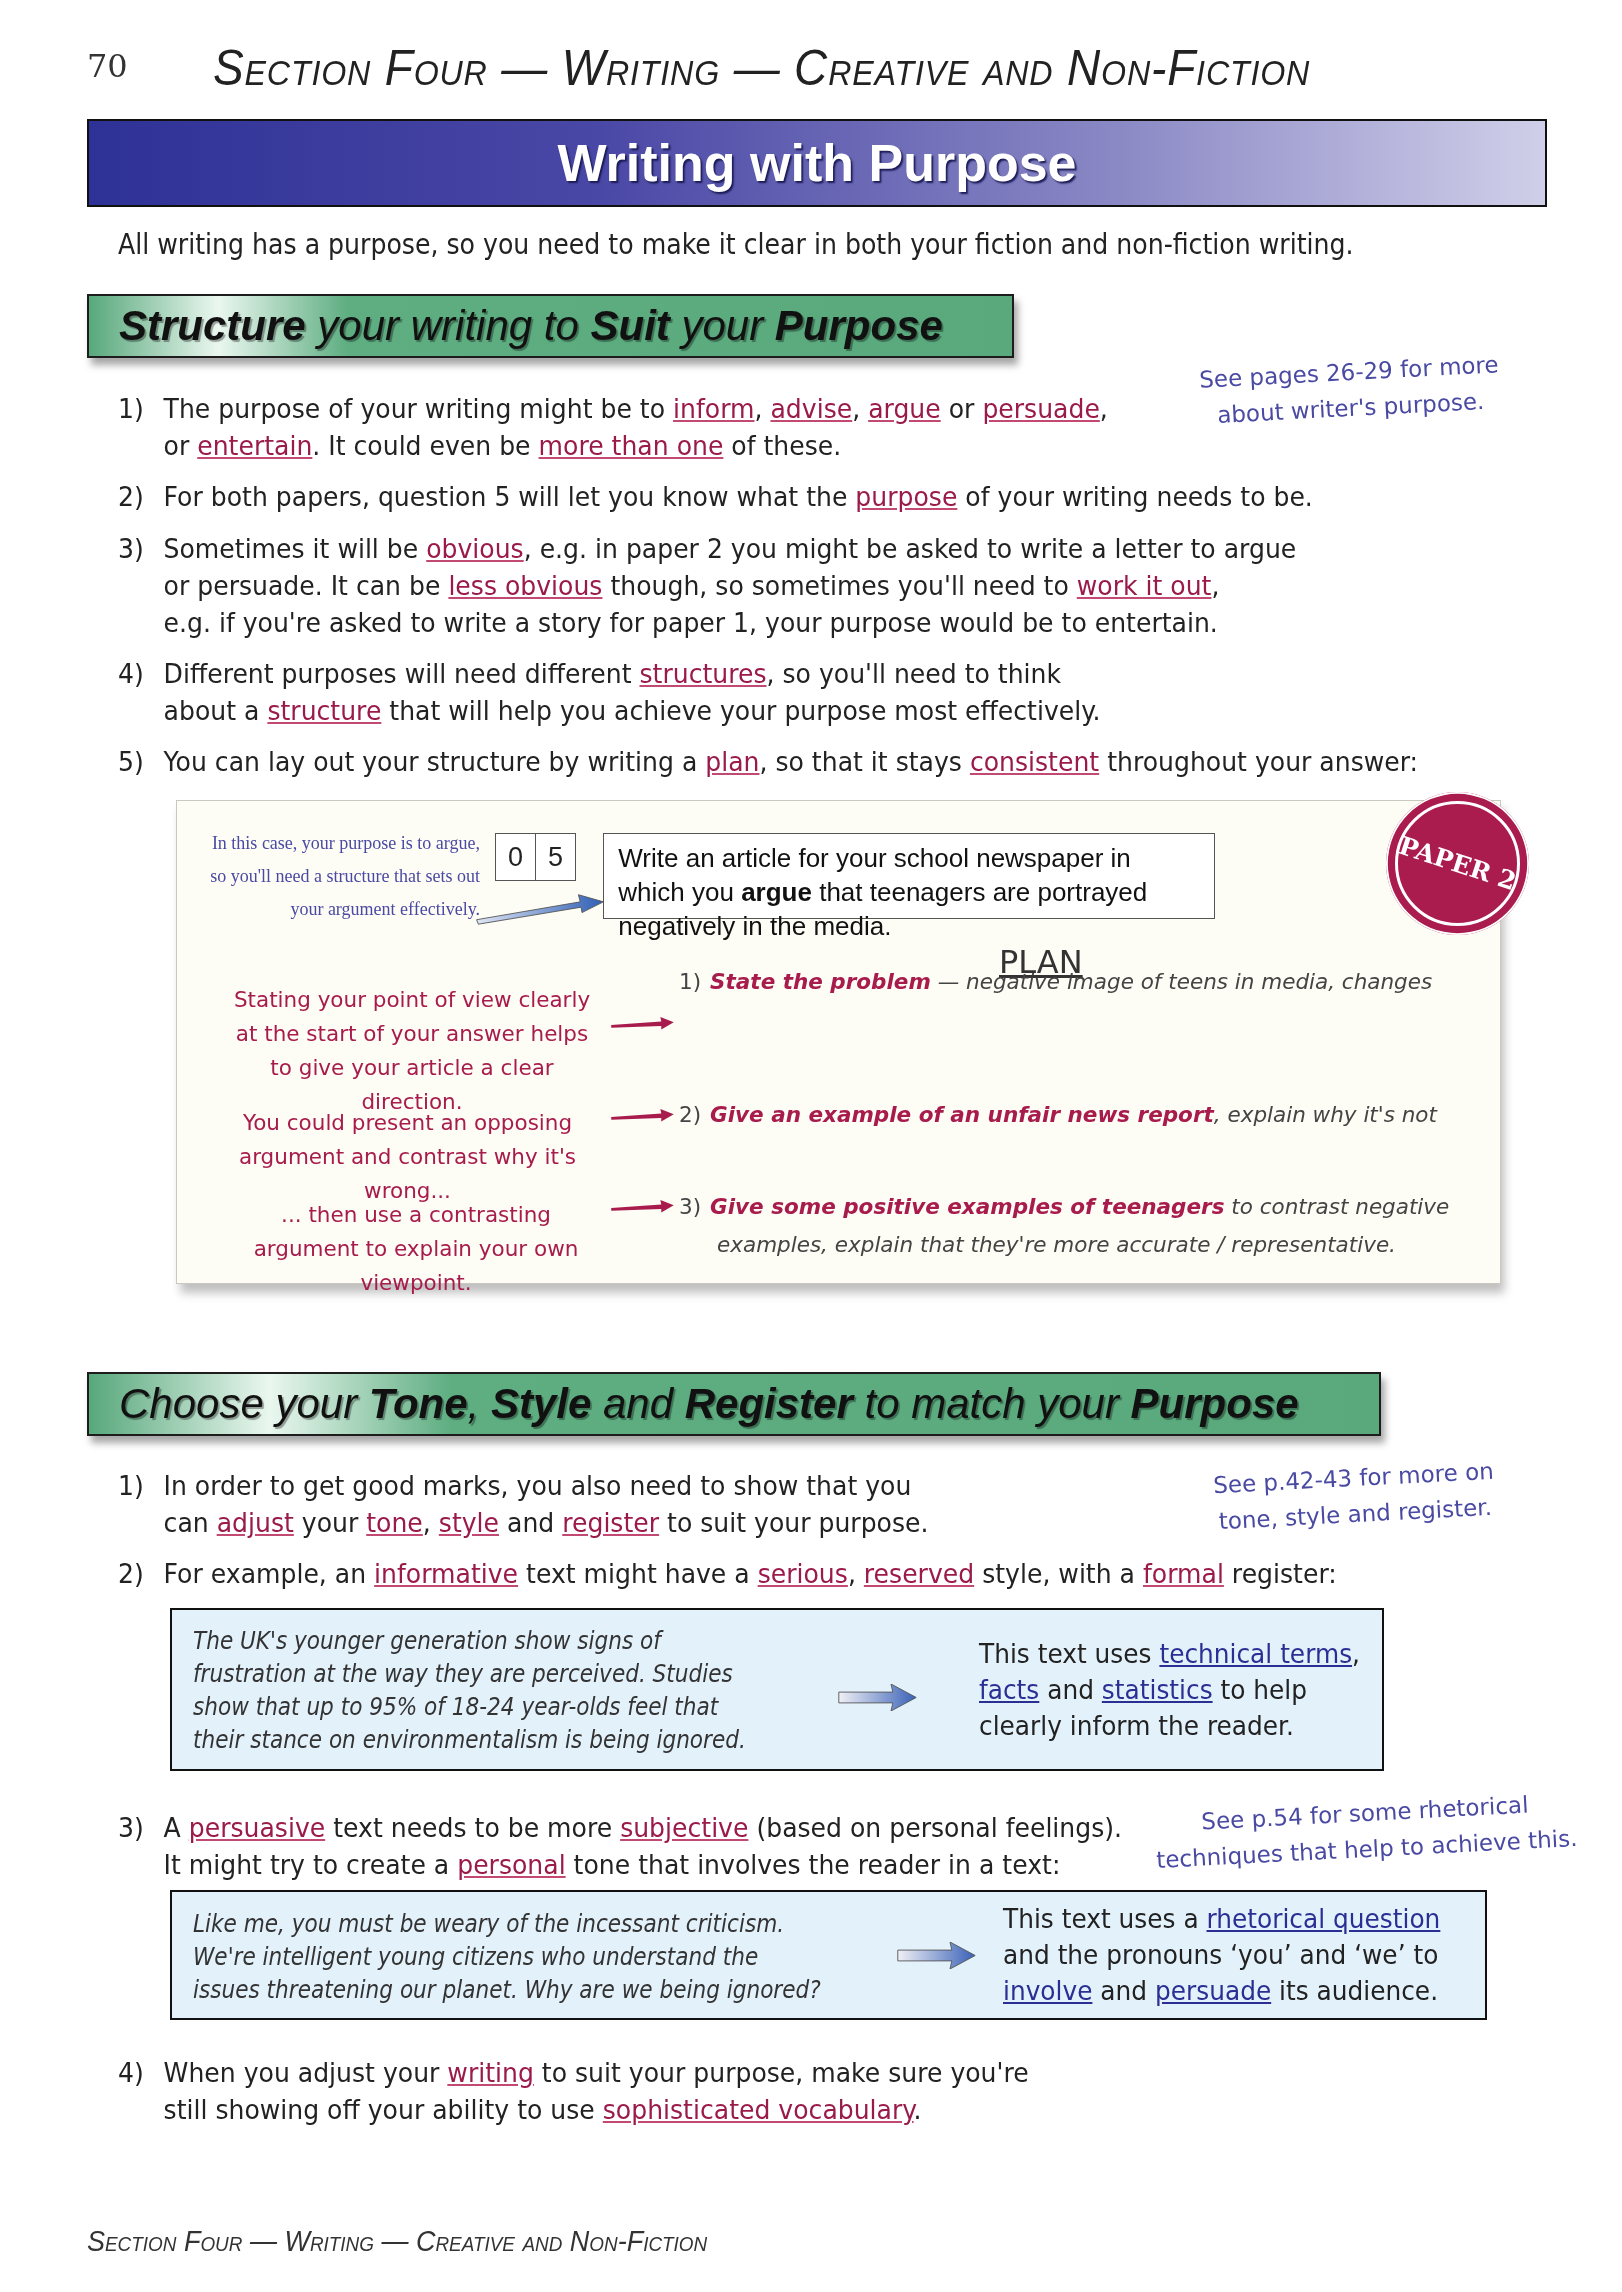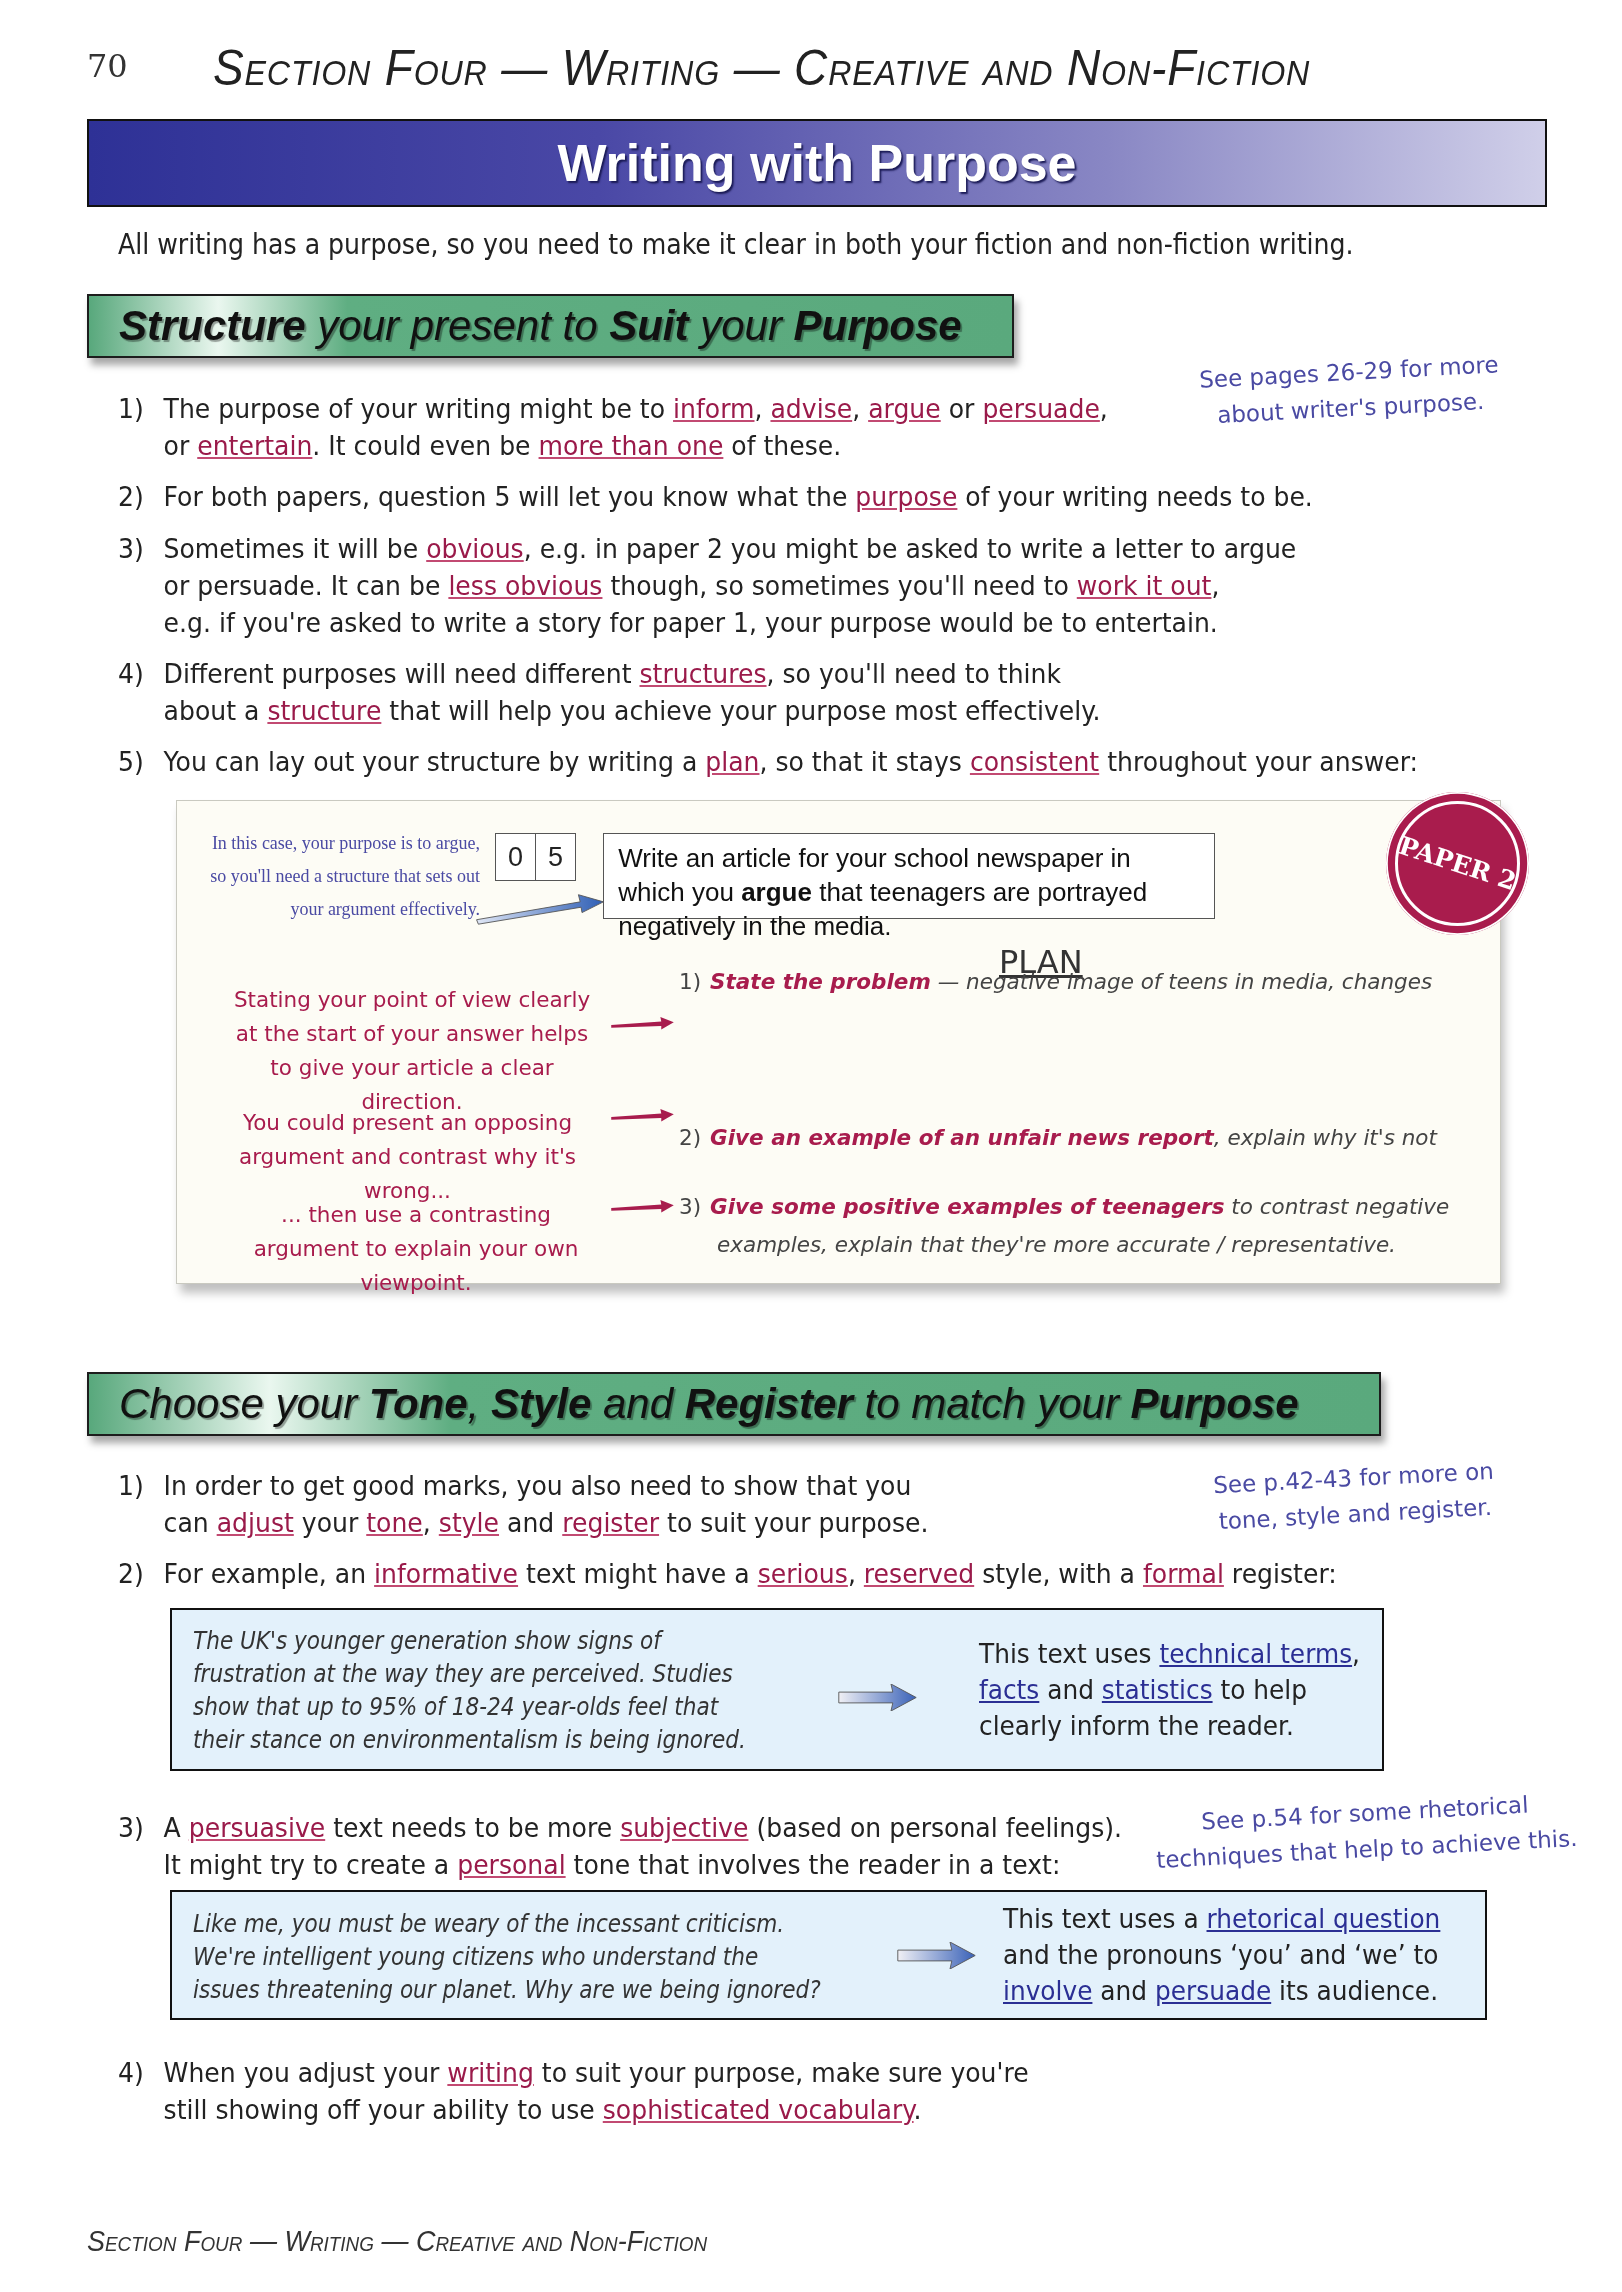--- a/index.html
+++ b/index.html
@@ -53,21 +53,21 @@
 <div class="page-number">70</div>
 <div class="running-head">Section Four — Writing — Creative and Non-Fiction</div>
 
 <div class="title-bar">
   <span>Writing with Purpose</span>
 </div>
 
 <div class="intro">All writing has a purpose, so you need to make it clear in both your fiction and non-fiction writing.</div>
 
 <div class="green-bar" style="left:87px;top:294px;width:927px;height:64px;">
-  <span id="s1-heading"><b>Structure</b><span> your present to </span><b>Suit</b><span> your </span><b>Purpose</b></span>
+  <span id="s1-heading"><b>Structure</b><span> your writing to </span><b>Suit</b><span> your </span><b>Purpose</b></span>
 </div>
 
 <div class="side-note" style="left:1200px;top:354px;">
   <div>See pages 26-29 for more</div>
   <div>about writer's purpose.</div>
 </div>
 
 <div class="list" id="s1-list" style="left:118px;top:390px;">
     <div class="li">
       <div class="num">1)</div>
@@ -138,21 +138,21 @@
 <svg class="red-arrow" style="left:611px;top:1109px;" viewBox="0 0 70 16">
     <path d="M0 9 L56 5 L55 0 L70 6 L56 14 L56 10 L0 12 Z" fill="#a81c4d"></path>
   </svg>
 <svg class="red-arrow" style="left:611px;top:1200px;" viewBox="0 0 70 16">
     <path d="M0 9 L56 5 L55 0 L70 6 L56 14 L56 10 L0 12 Z" fill="#a81c4d"></path>
   </svg>
 
 <div class="plan-item" style="top:963px;">
   <span class="n">1)</span><b>State the problem</b><span> — negative image of teens in media, changes</span>
 </div>
-<div class="plan-item" style="top:1096px;margin-top:23px;">
+<div class="plan-item" style="top:1096px;">
   <span class="n">2)</span><b>Give an example of an unfair news report</b><span>, explain why it's not</span>
 </div>
 <div class="plan-item" style="top:1188px;">
   <span class="n">3)</span><b>Give some positive examples of teenagers</b><span> to contrast negative</span>
   <span class="cont">examples, explain that they're more accurate / representative.</span>
 </div>
 
 <div class="green-bar" style="left:87px;top:1372px;width:1294px;height:64px;">
   <span id="s2-heading"><span>Choose your </span><b>Tone</b><span>, </span><b>Style</b><span> and </span><b>Register</b><span> to match your </span><b>Purpose</b></span>
 </div>

